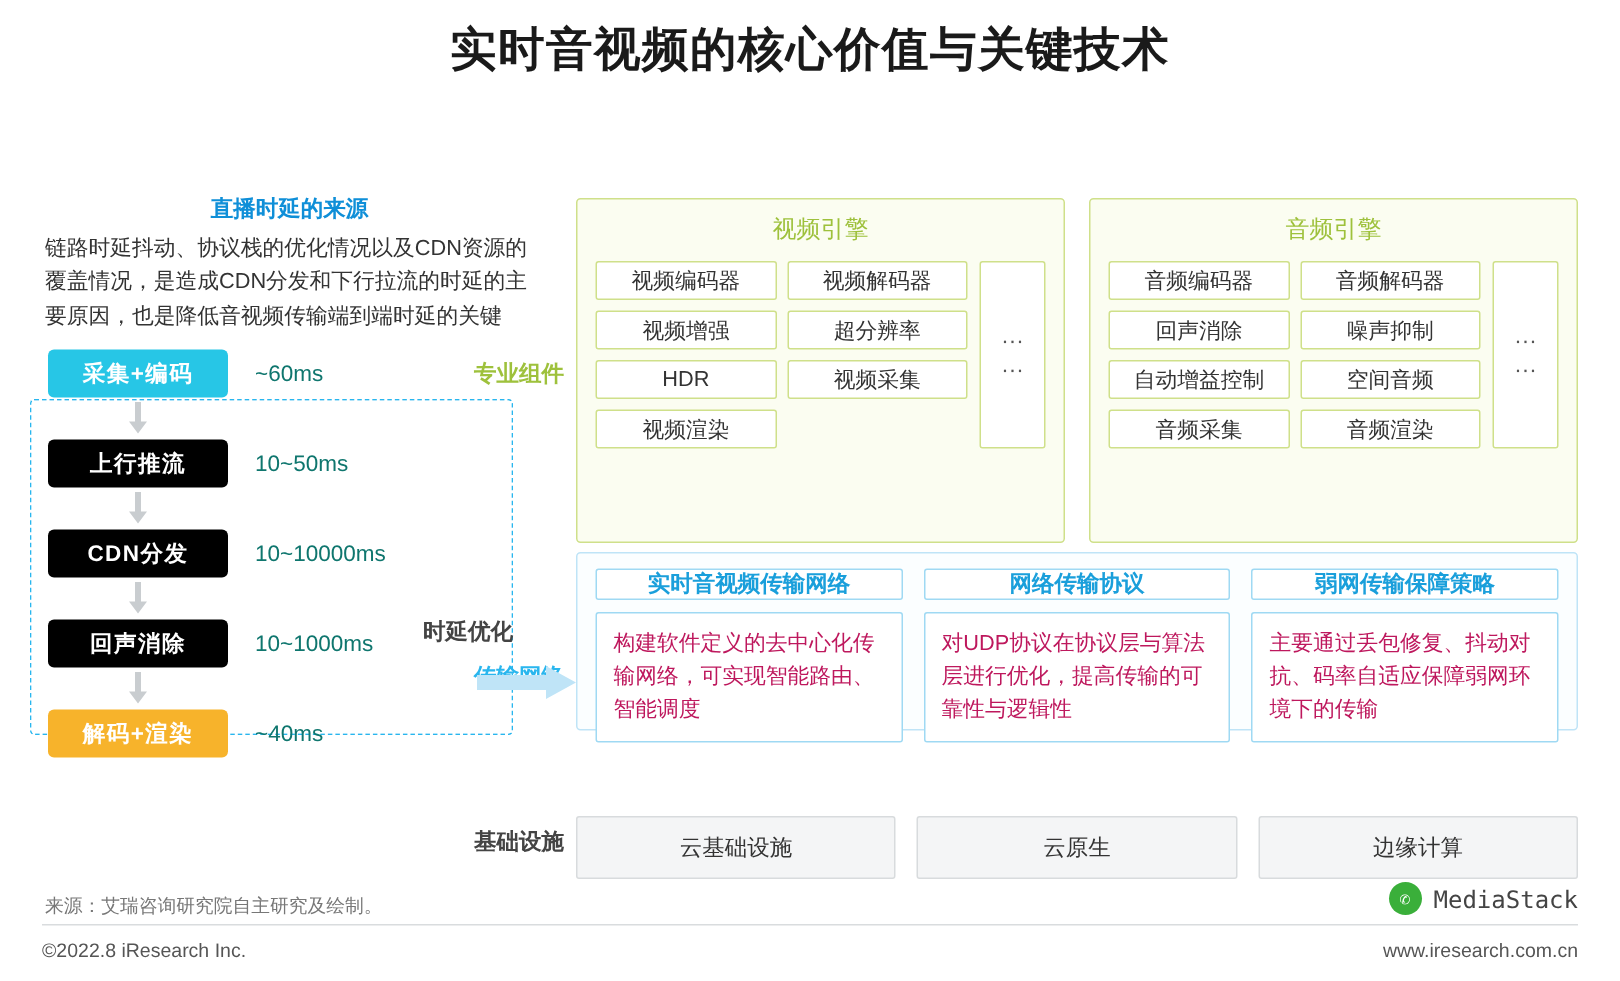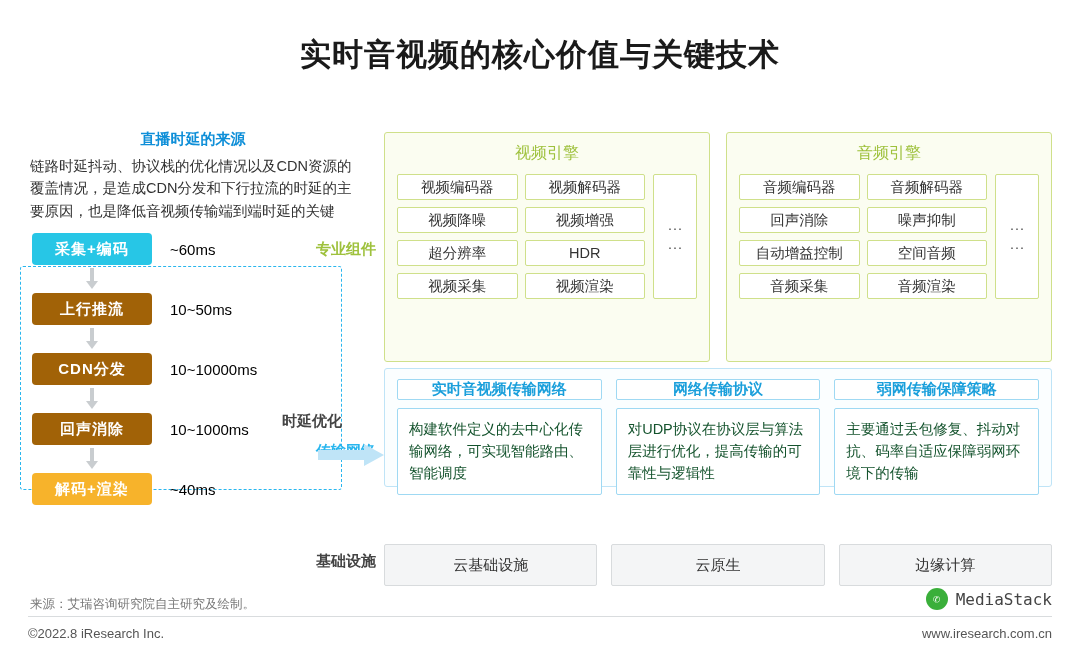--- a/index.html
+++ b/index.html
@@ -14,21 +14,21 @@
     overflow: hidden;
   }
 
   
   .title {
     text-align: center;
     font-size: 31px;
     font-weight: bold;
     color: #1a1a1a;
     letter-spacing: 1px;
-    padding-top: 34px;
+    padding-top: 12px;
   }
 
   
   .left-col {
     position: absolute;
     left: 28px;
     top: 130px;
     width: 330px;
   }
   .left-heading {
@@ -61,25 +61,25 @@
     border-radius: 4px;
     color: #ffffff;
     font-size: 15px;
     font-weight: bold;
     display: flex;
     align-items: center;
     justify-content: center;
     letter-spacing: 1px;
   }
   .pill.cyan { background: #27c6e6; }
-  .pill.blue { background: #a16207; }
+  .pill.blue { background: #000000; }
   .pill.amber { background: #f7b32b; }
   .lat {
     font-size: 15px;
-    color: #000000;
+    color: #0f766e;
   }
   .arrow-down {
     width: 120px;
     display: flex;
     justify-content: center;
     align-items: center;
     height: 26px;
   }
   .arrow-down svg { display: block; }
 
@@ -215,21 +215,21 @@
     margin-bottom: 8px;
   }
   .t-body {
     border: 1.2px solid #9fd9f3;
     background: #ffffff;
     border-radius: 2px;
     flex: 1;
     padding: 10px 11px;
     font-size: 14.5px;
     line-height: 1.5;
-    color: #14532d;
+    color: #be185d;
   }
 
   .infra {
     position: absolute;
     left: 384px;
     top: 544px;
     width: 668px;
     height: 42px;
     display: flex;
     gap: 14px;
@@ -365,21 +365,20 @@
 </div>
 
 <div class="engines">
 
   <div class="engine-card">
     <div class="engine-title">视频引擎</div>
     <div class="engine-grid">
       <div class="grid-main">
         <div class="cell">视频编码器</div>
         <div class="cell">视频解码器</div>
-        <div class="cell">视频降噪</div>
         <div class="cell">视频增强</div>
         <div class="cell">超分辨率</div>
         <div class="cell">HDR</div>
         <div class="cell">视频采集</div>
         <div class="cell">视频渲染</div>
       </div>
       <div class="ellipsis-col">
         <span>···</span>
         <span>···</span>
       </div>

